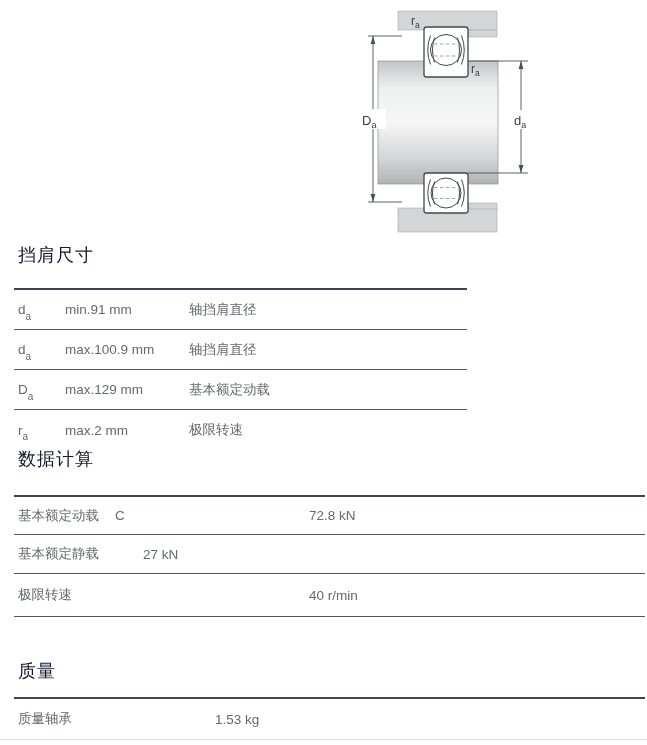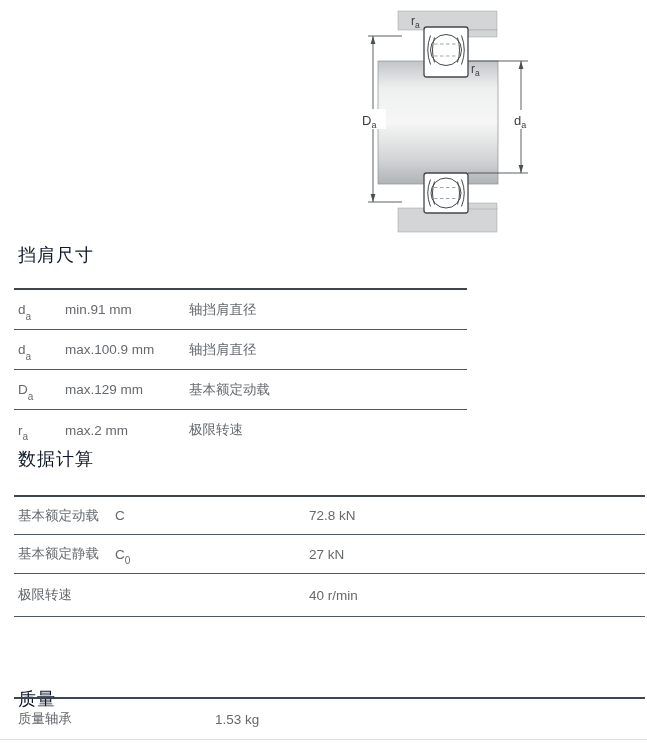--- a/index.html
+++ b/index.html
@@ -134,31 +134,30 @@
   <div class="sec-title" style="top:447px;">数据计算</div>
 
   <div class="tbl" style="top:495px;width:631px;">
     <div class="row sep" style="height:38px;">
       <span class="c-label2">基本额定动载</span>
       <span class="c-sym2"><span>C</span><sub></sub></span>
       <span class="c-val2">72.8 kN</span>
     </div>
     <div class="row sep" style="height:39px;justify-content:flex-end;">
       <span class="c-label2">基本额定静载</span>
-      <span class="c-sym2"><span>C</span><sub>0</sub></span>
       <span class="c-val2">27 kN</span>
     </div>
     <div class="row sep" style="height:43px;">
       <span class="c-label2">极限转速</span>
       <span class="c-sym2"><span></span><sub></sub></span>
       <span class="c-val2">40 r/min</span>
     </div>
   </div>
 
-  <div class="sec-title" style="top:687px;">质量</div>
+  <div class="sec-title" style="top:659px;">质量</div>
 
   <div class="tbl" style="top:697px;width:631px;">
     <div class="row" style="height:40px;">
       <span class="c-label3">质量轴承</span>
       <span class="c-val3">1.53 kg</span>
     </div>
   </div>
 
   <div class="bottom-light-line"></div>
 

